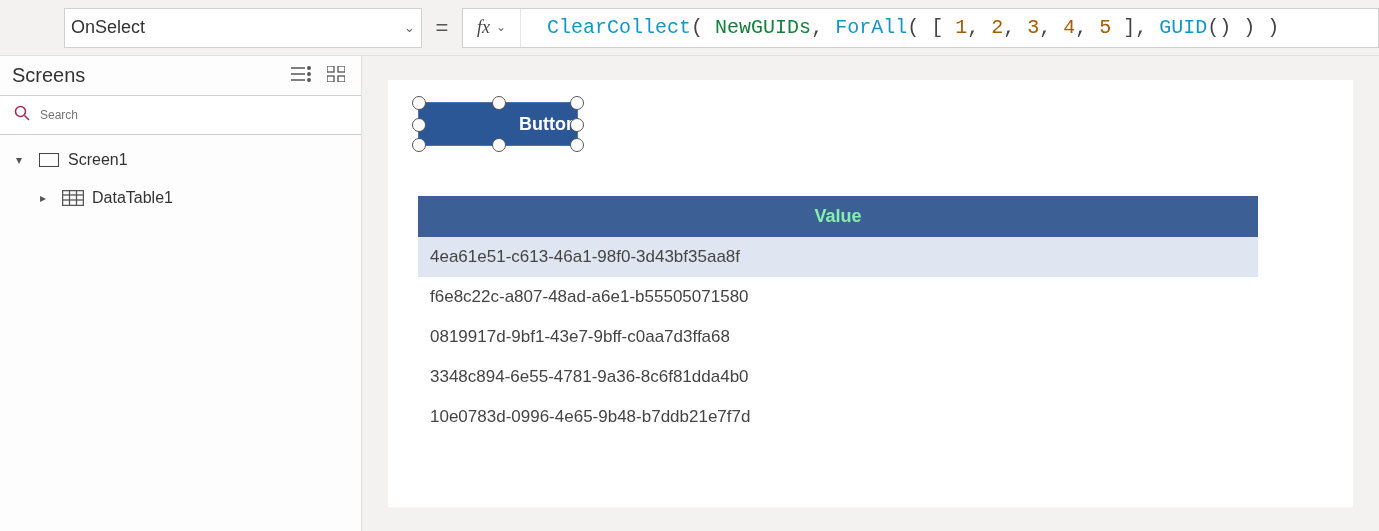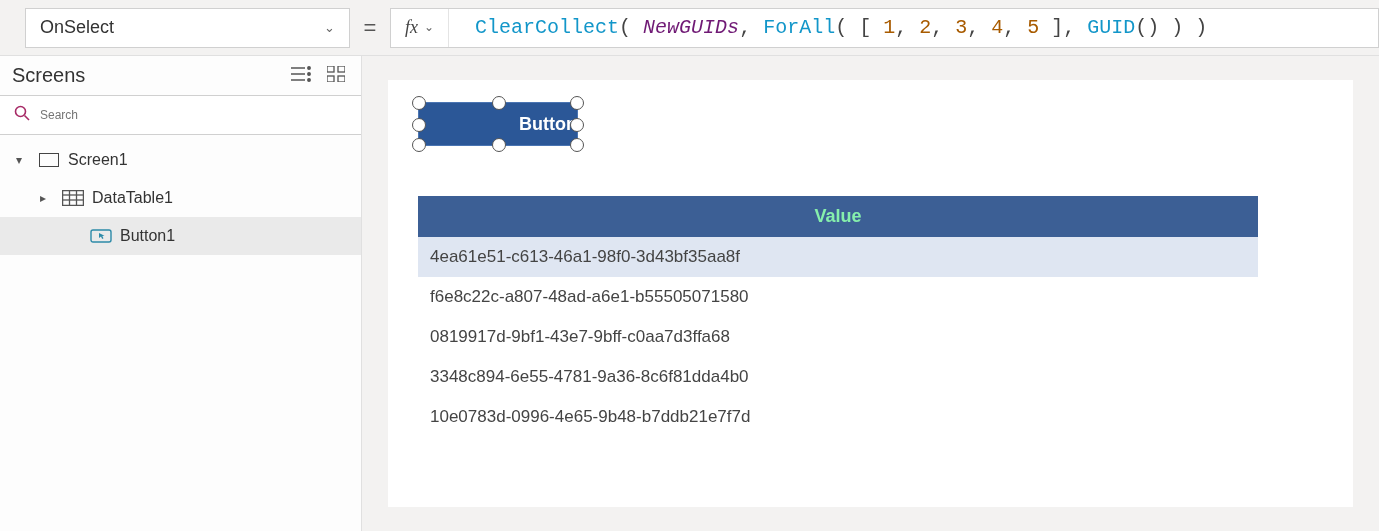--- a/index.html
+++ b/index.html
@@ -16,29 +16,29 @@
   
   .topbar {
     display: flex;
     align-items: center;
     height: 56px;
     background: #f3f2f1;
     border-bottom: 1px solid #e0e0e0;
     padding: 8px 0 8px 0;
   }
   .prop-select {
-    margin-left: 25px;
-    width: 325px;
+    margin-left: 64px;
+    width: 358px;
     height: 40px;
     background: #fff;
     border: 1px solid #d0d0d0;
     display: flex;
     align-items: center;
     justify-content: space-between;
-    padding: 0 14px;
+    padding: 0 6px;
     font-size: 18px;
     color: #333;
   }
   .prop-select .chev { color: #666; font-size: 13px; }
   .equals {
     width: 40px;
     text-align: center;
     font-size: 22px;
     color: #555;
   }
@@ -67,21 +67,21 @@
   .fx-wrap .chev { font-size: 12px; color: #666; font-style: normal;}
   .formula {
     flex: 1;
     padding: 0 14px;
     font-family: Consolas, "Courier New", monospace;
     font-size: 20px;
     white-space: nowrap;
     color: #333;
   }
   .t-func { color: #1296c9; }
-  .t-ident { color: #701a75; font-style: italic; }
+  .t-ident { color: #15803d; }
   .t-num  { color: #a85b00; }
   .t-punc { color: #444; }
 
   
   .main {
     display: flex;
     height: calc(100% - 56px);
   }
 
   
@@ -289,30 +289,20 @@
                 <rect x="0.6" y="0.6" width="20.8" height="14.8"></rect>
                 <line x1="0.6" y1="5" x2="21.4" y2="5"></line>
                 <line x1="0.6" y1="10" x2="21.4" y2="10"></line>
                 <line x1="7.5" y1="0.6" x2="7.5" y2="15.4"></line>
                 <line x1="14.5" y1="0.6" x2="14.5" y2="15.4"></line>
               </g>
             </svg>
           </span>
           <span>DataTable1</span>
         </div>
-        <div class="tree-row indent-2 selected">
-          <span class="caret"></span>
-          <span class="node-ico btn-ico">
-            <svg width="22" height="16" viewBox="0 0 22 16">
-              <rect x="1" y="2" width="20" height="12" rx="2" stroke="#2d8aa8" stroke-width="1.4" fill="none"></rect>
-              <path d="M9 5 l0 5 l2 -1.5 l1.2 2.5 l1.3 -0.7 l-1.2 -2.3 l2.2 -0.2 z" fill="#2d8aa8"></path>
-            </svg>
-          </span>
-          <span>Button1</span>
-        </div>
       </div>
   </div>
 
   <div class="canvas">
     <div class="stage">
 
       <div class="sel-wrap">
         <div class="control-btn">
           <span>Button</span>
           <span class="handle h-tl"></span>

